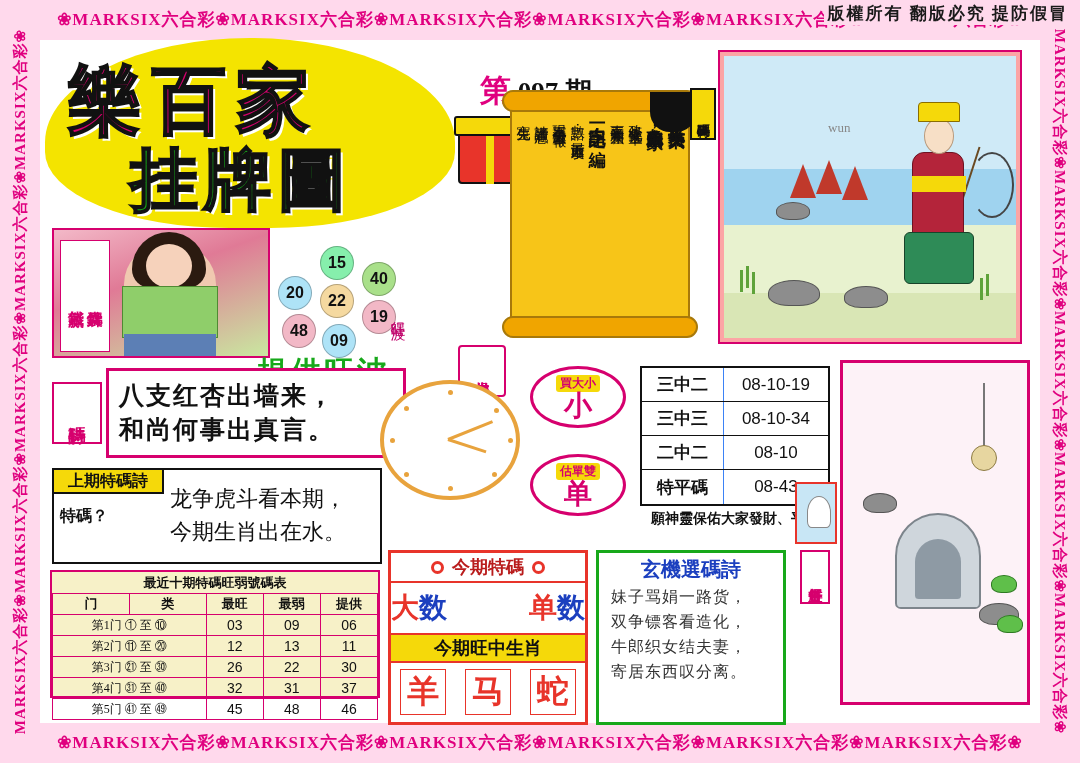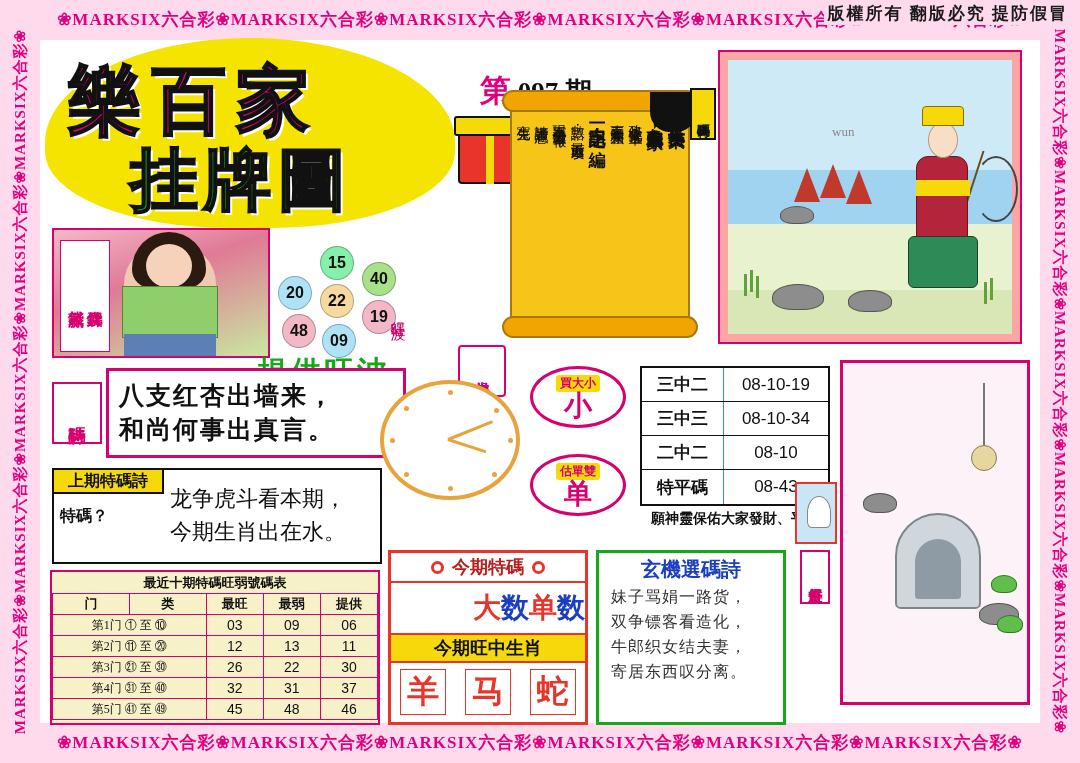--- a/index.html
+++ b/index.html
@@ -157,21 +157,21 @@
     position:absolute; left:650px; top:58px; width:26px; height:52px;
     background:#f5d90a; border:2px solid #111;
     font-family:"Liberation Serif", serif; font-size:13px; font-weight:bold; color:#111;
     writing-mode:vertical-rl; text-orientation:upright; text-align:center;
     display:flex; align-items:center; justify-content:center;
   }
 
   
   .illus-top {
     position:absolute; left:680px; top:22px; width:300px; height:290px;
-    background:#fff; border:8px solid #fca5a5; outline:2px solid #d6006e;
+    background:#fff; border:4px solid #fca5a5; outline:2px solid #d6006e;
   }
   .sky { position:absolute; left:0; top:0; width:100%; height:58%; background:#cfeaf7; }
   .sea { position:absolute; left:0; top:40%; width:100%; height:30%; background:#9fd3ef; }
   .shore { position:absolute; left:0; bottom:0; width:100%; height:40%; background:#e8f2cf; }
   .sand { position:absolute; left:0; bottom:0; width:100%; height:16%; background:#d9e6b5; }
   .boat { position:absolute; width:26px; height:34px; background:#c0392b; clip-path:polygon(50% 0,100% 100%,0 100%); }
   .rock { position:absolute; background:#8d8d8d; border-radius:50% 50% 40% 40%; border:1px solid #555; }
   .lady-robe { position:absolute; left:188px; top:96px; width:52px; height:110px; background:#b4243a; border-radius:12px 12px 4px 4px; border:1px solid #6d1322; }
   .lady-skirt { position:absolute; left:180px; top:176px; width:70px; height:52px; background:#2e8b57; border-radius:6px; border:1px solid #18432a; }
   .lady-face { position:absolute; left:200px; top:62px; width:30px; height:36px; background:#f7dfc6; border-radius:50%; border:1px solid #b89a7d; }
@@ -285,21 +285,21 @@
     position:absolute; left:20px; top:476px;
     font-family:"Liberation Serif", serif; font-size:16px; font-weight:bold; color:#111;
   }
   .last-lines {
     position:absolute; left:130px; top:452px;
     font-family:"Liberation Serif", serif; font-size:22px; color:#111; line-height:1.5;
   }
 
   
   .ten-table {
-    position:absolute; left:10px; top:540px; width:330px; height:155px;
+    position:absolute; left:10px; top:540px; width:330px; height:128px;
     border:2px solid #d6006e; background:#f7f1c8;
   }
   .ten-title {
     text-align:center; font-family:"Liberation Serif", serif;
     font-size:13px; font-weight:bold; color:#111; padding:2px 0 1px;
   }
   .ten-table table { width:100%; border-collapse:collapse; }
   .ten-table th, .ten-table td {
     border:1px solid #d6006e; font-family:"Liberation Serif", serif;
     font-size:13px; text-align:center; color:#111; height:21px;
@@ -313,21 +313,21 @@
     position:absolute; left:348px; top:520px; width:200px; height:175px;
     border:3px solid #e8342a; background:#fff;
   }
   .today-head {
     height:30px; background:#fff; border-bottom:2px solid #e8342a;
     display:flex; align-items:center; justify-content:center; gap:8px;
     font-family:"Liberation Serif", serif; font-size:18px; font-weight:bold; color:#b91c1c;
   }
   .dot-eye { width:13px; height:13px; border-radius:50%; border:3px solid #e8342a; }
   .today-row {
-    height:52px; display:flex; align-items:center; justify-content:flex-end;
+    height:52px; display:flex; align-items:center; justify-content:space-between;
     border-bottom:2px solid #e8342a;
     font-family:"Liberation Serif", serif; font-size:28px; font-weight:bold;
   }
   .w-red { color:#e8342a; }
   .w-blue { color:#1b3fbf; }
   .today-sub {
     height:28px; background:#f5d90a; border-bottom:2px solid #e8342a;
     display:flex; align-items:center; justify-content:center;
     font-family:"Liberation Serif", serif; font-size:18px; font-weight:bold; color:#111;
   }

